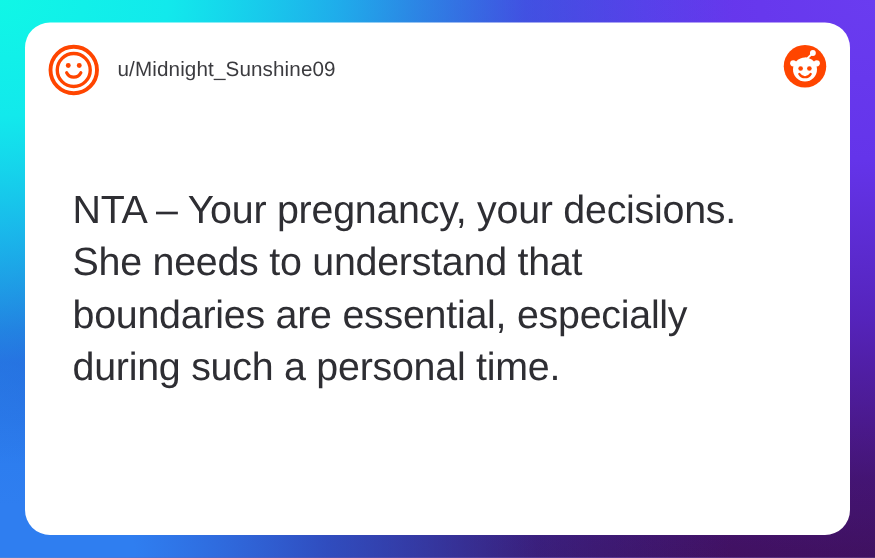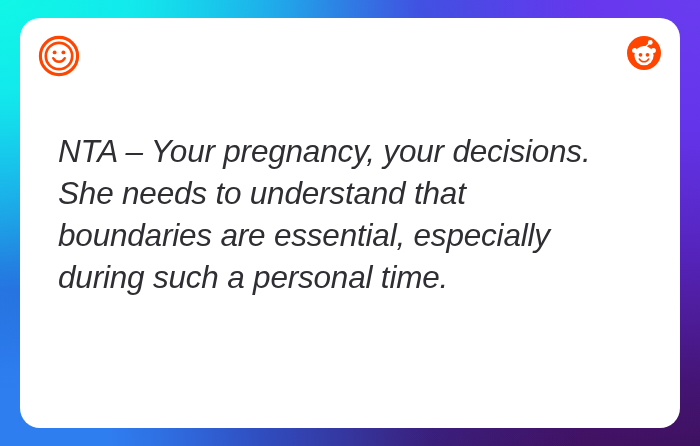--- a/index.html
+++ b/index.html
@@ -78,22 +78,21 @@
     top: 17px;
     width: 36px;
     height: 36px;
     display: block;
   }
 
   .card-body {
     position: absolute;
     left: 38px;
     right: 30px;
-    top: 112px;
-    font-style: italic;
+    top: 128px;
   }
 
   .post-text {
     font-size: 31.5px;
     line-height: 42px;
     color: #2e2e33;
     letter-spacing: -0.2px;
     font-weight: 400;
     font-family: "Liberation Sans", sans-serif;
     margin: 0;
@@ -112,20 +111,21 @@
       <div class="user-block">
         <span class="avatar">
           <svg viewBox="0 0 42 42" width="42" height="42" aria-hidden="true">
             <circle cx="21" cy="21" r="18.6" fill="none" stroke="#ff4500" stroke-width="3.1"></circle>
             <circle cx="21" cy="21" r="13.2" fill="none" stroke="#ff4500" stroke-width="2.7"></circle>
             <circle cx="16.6" cy="17.4" r="1.95" fill="#ff4500"></circle>
             <circle cx="25.4" cy="17.4" r="1.95" fill="#ff4500"></circle>
             <path d="M15.3 23.2 A6.4 6.4 0 0 0 26.7 23.2" fill="none" stroke="#ff4500" stroke-width="2.5" stroke-linecap="round"></path>
           </svg>
         </span>
+        <span class="username">u/Midnight_Sunshine09</span>
       </div>
 
       <span class="brand-logo">
         <svg viewBox="0 0 36 36" width="36" height="36" aria-hidden="true">
           <circle cx="18" cy="18" r="17" fill="#ff4500"></circle>
           <circle cx="18" cy="20.6" r="9.6" fill="#ffffff"></circle>
           <circle cx="27.4" cy="15.6" r="2.5" fill="#ffffff"></circle>
           <circle cx="8.6" cy="15.6" r="2.5" fill="#ffffff"></circle>
           <circle cx="24.3" cy="7.4" r="2.35" fill="#ffffff"></circle>
           <path d="M23.9 7.8 L19.2 12.3" stroke="#ffffff" stroke-width="1.5" stroke-linecap="round" fill="none"></path>

